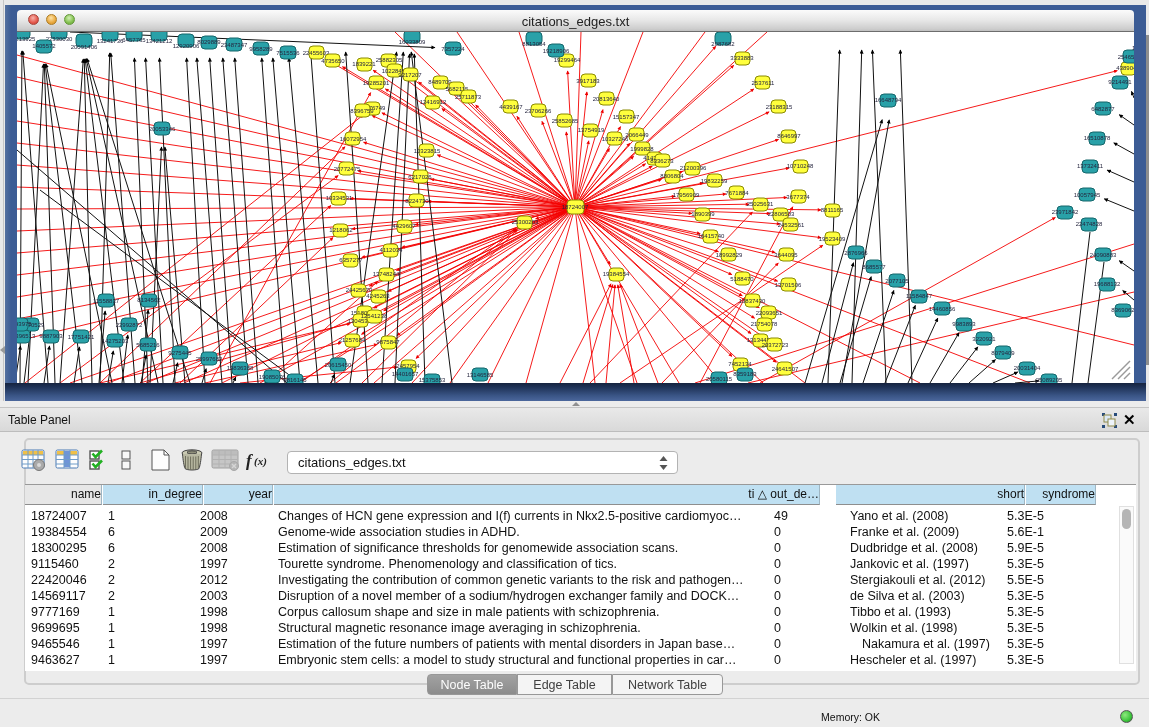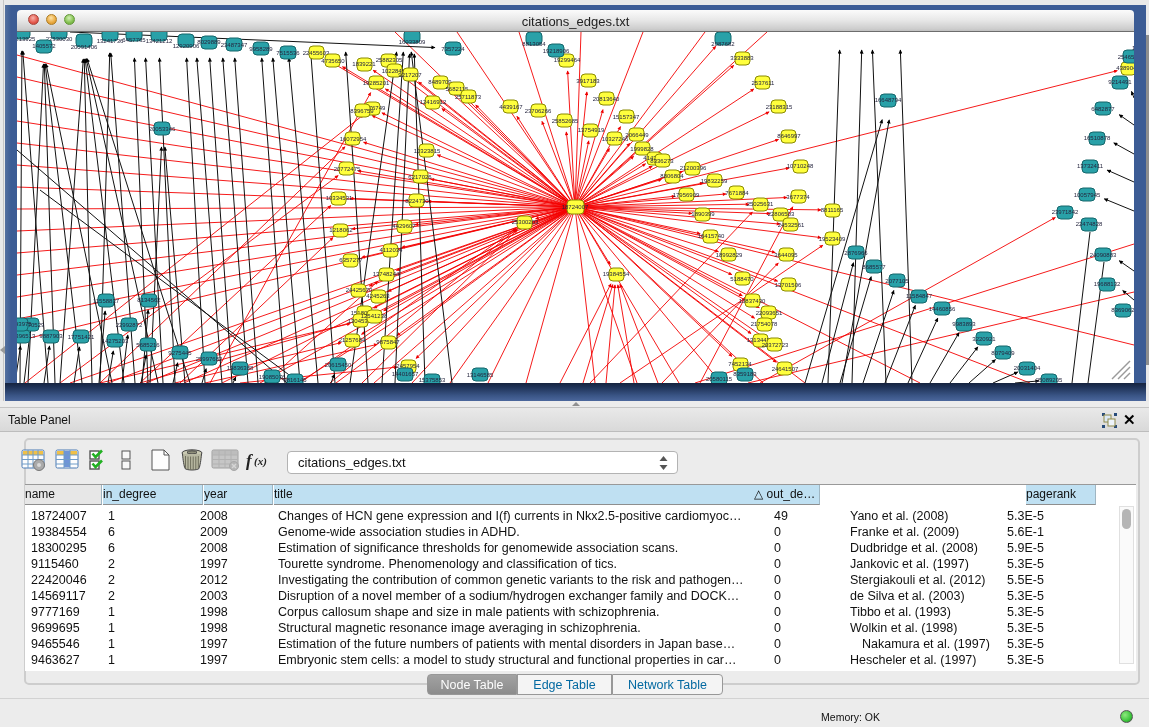--- a/index.html
+++ b/index.html
@@ -26,26 +26,26 @@
 #panel { position:absolute; left:24px; top:37px; width:1116px; height:247px;
   background:#ececec; border:2px solid #cdcdcd; border-radius:5px; }
 #toolbar { position:absolute; left:0; top:402px; width:1149px; }
 #combo { position:absolute; left:287px; top:49px; width:391px; height:23px;
   background:#fff; border:1px solid #b3b3b3; border-radius:4px; font-size:13px;
   color:#111; line-height:21px; padding-left:10px; }
 #table { position:absolute; left:25px; top:484px; width:1111px; height:187px;
   background:#fff; border-top:1px solid #999; }
 .th { position:absolute; top:485px; height:20px; background:#bfe0f2;
   border-right:1px solid #9fb6c3; border-bottom:1px solid #8e8e8e;
-  font-size:12px; text-align:left; line-height:19px; color:#111; }
+  font-size:12px; text-align:right; line-height:19px; color:#111; }
 .tr { position:absolute; left:0; width:1149px; height:16px; font-size:12.5px; color:#111; }
 .tr span { position:absolute; top:1px; white-space:nowrap; }
 #tabs { position:absolute; left:427px; top:674px; height:21px; font-size:12.5px; }
 .tab { position:absolute; top:0; height:21px; line-height:20px; text-align:center;
-  border:1px solid #989898; background:#f4f4f4; color:#0369a1; }
+  border:1px solid #989898; background:#f4f4f4; color:#404040; }
 #mem { position:absolute; right:36px; top:711px; font-size:10.5px; color:#111; }
 </style></head><body>
 <div id="app">
 
   <div style="position:absolute;left:1146px;top:35px;width:3px;height:330px;background:#8e8e8e"></div>
   <div style="position:absolute;left:3px;top:0;width:1px;height:401px;background:#c6c6c6"></div>
   <div id="win"></div>
   <div id="winb"></div>
   <div id="canvas">
       <svg width="1117" height="351" viewBox="0 0 1117 351" style="position:absolute;left:0;top:0">
@@ -655,21 +655,22 @@
       </svg>
     </div>
   </div>
   <div id="table"></div>
 
   <div class="th" style="left:25px;width:77px;background:#e7e7e7">name</div>
   <div class="th" style="left:103px;width:100px">in_degree</div>
   <div class="th" style="left:204px;width:69px">year</div>
   <div class="th" style="left:274px;width:494px">title</div>
   <div class="th" style="left:754px;width:66px">△ out_de…</div>
-  <div class="th" style="left:1026px;width:70px">pagerank</div>
+  <div class="th" style="left:836px;width:189px">short</div>
+  <div class="th" style="left:1026px;width:70px">syndrome</div>
   <div class="tr" style="top:508px">
       <span style="left:31px">18724007</span>
       <span style="left:108px">1</span>
       <span style="left:200px">2008</span>
       <span style="left:278px">Changes of HCN gene expression and I(f) currents in Nkx2.5-positive cardiomyoc…</span>
       <span style="left:774px">49</span>
       <span style="left:850px">Yano et al. (2008)</span>
       <span style="left:1007px">5.3E-5</span>
     </div>
 <div class="tr" style="top:524px">

